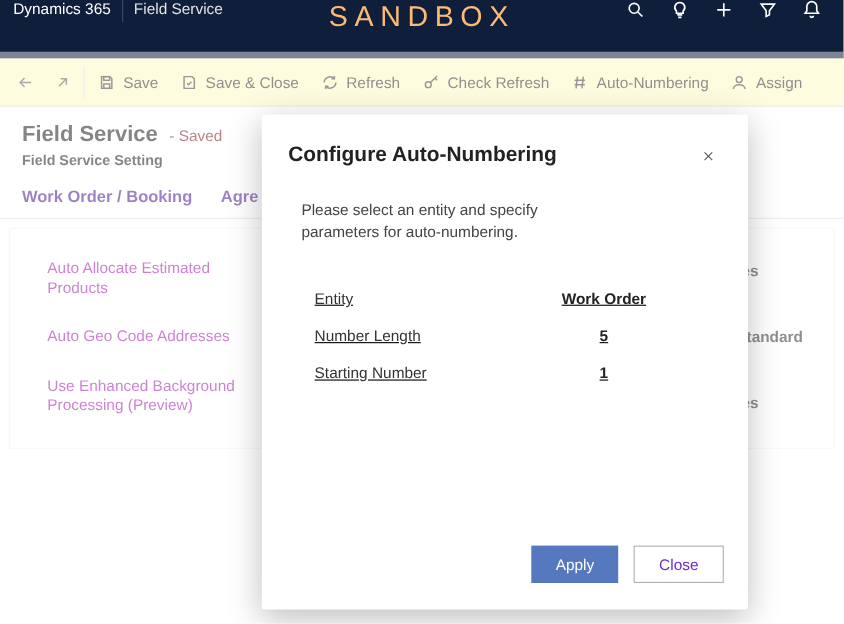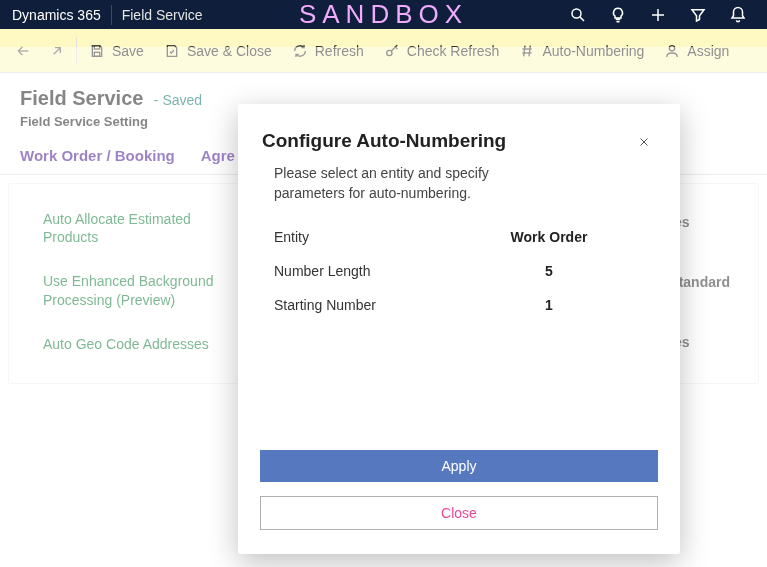--- a/index.html
+++ b/index.html
@@ -8,38 +8,37 @@
     font-family: "Segoe UI", Arial, sans-serif;
     background: #fff;
     width: 767px;
     height: 567px;
     overflow: hidden;
     position: relative;
   }
   
   .topbar {
     background: #0f1f3b;
-    height: 29px;
+    height: 53px;
     display: flex;
-    align-items: center;
     padding: 0 8px;
     color: #fff;
     position: relative;
   }
   .app-title { font-size: 14px; font-weight: 500; padding-left: 4px; }
   .divider-v { width:1px; height:20px; background:#3a4b68; margin:0 10px; }
   .module-name { font-size: 14px; color: #e3e3e3; }
   .env-badge {
     position:absolute;
     left:0; right:0;
     text-align:center;
     font-size:26px;
     letter-spacing:6px;
     font-weight:300;
-    color:#f0abfc;
+    color:#fdba74;
     pointer-events:none;
   }
   .topbar-icons { margin-left:auto; display:flex; gap:22px; padding-right:12px; }
   .topbar-icons .ticon { width:18px; height:18px; color:#fff; cursor:pointer; }
 
   
   .cmdbar {
     height: 44px;
     border-bottom: 1px solid #ddd;
     display:flex;
@@ -57,69 +56,70 @@
     display:flex; align-items:center; gap:7px;
     padding: 0 10px; height:38px;
     border:none; background:none; cursor:pointer;
     font-size:14px; color:#333;
   }
   .cmd-btn svg { width:16px; height:16px; color:#444; }
 
   
   .page-head { padding: 14px 20px 8px; }
   .page-title { font-size:20px; font-weight:600; color:#222; }
-  .page-status { font-size:14px; color:#0f766e; font-weight:400; margin-left:6px;text-align:center; }
+  .page-status { font-size:14px; color:#7f1d1d; font-weight:400; margin-left:6px;text-align:center; }
   .page-subtitle { font-size:13px; font-weight:600; color:#222; margin-top:4px; }
 
   
   .tabs { display:flex; gap:26px; padding: 10px 20px 0; border-bottom:1px solid #ddd; }
   .tab { font-size:15px; font-weight:600; color:#4c1d95; padding-bottom:10px; cursor:pointer; }
 
   
   .card {
     margin: 8px 8px 0 8px;
     border:1px solid #eee;
     border-radius:2px;
     padding: 10px 28px 30px 34px;
     display:flex;
   }
   .col-left { flex:0 0 200px; display:flex; flex-direction:column; gap:26px; padding-top:16px;}
-  .col-left .lbl { font-size:14px; color:#15803d; line-height:1.3; }
+  .col-left .lbl { font-size:14px; color:#a21caf; line-height:1.3; }
   .col-mid { flex:0 0 40px; display:flex; flex-direction:column; gap:34px; padding-top:20px; align-items:center;}
   .radio { width:18px; height:18px; border:2px solid #666; border-radius:50%; display:flex; align-items:center; justify-content:center;}
   .radio::after{content:"";width:8px;height:8px;border-radius:50%;background:#333;}
   .toggle { width:40px; height:18px; border-radius:10px; background:#2b4ea0; position:relative;}
   .col-right { margin-left:auto; display:flex; flex-direction:column; gap:44px; padding-top:20px; font-size:14px; font-weight:600; color:#333;}
 
   
   .scrim {
     position:absolute; inset:47px 0 0 0;
     background: rgba(255,255,255,0.45);
   }
   .dialog {
     position:absolute;
     top:104px; left:238px;
     width: 442px; height: 450px;
     background:#fff;
     box-shadow: 0 8px 30px rgba(0,0,0,0.25);
     border-radius:2px;
     display:flex; flex-direction:column;
     z-index:10;
+    gap:17px;
   }
   .dlg-head { display:flex; align-items:flex-start; padding:26px 24px 8px 24px;}
   .dlg-title { font-size:19px; font-weight:600; color:#222; }
   .dlg-close { margin-left:auto; width:24px; height:24px; cursor:pointer; display:flex; align-items:center; justify-content:center; color:#555; border:none; background:none;}
   .dlg-desc { padding: 2px 36px 18px; font-size:14px; color:#444; line-height:1.4; max-width: 360px;}
-  .dlg-form { padding: 0 16px; }
+  .dlg-form { padding: 0 28px; text-decoration: underline; }
   .dlg-row { display:flex; padding: 8px 0 10px; font-size:14px;}
   .dlg-row .k { flex:0 0 180px; color:#333; padding-left:20px;}
   .dlg-row .v { flex:1; font-weight:600; color:#222;text-align:center;}
-  .dlg-footer { margin-top:auto; display:flex; justify-content:flex-end; gap:14px; padding: 18px 22px 24px; flex-direction: column;}
+  .dlg-footer { margin-top:auto; display:flex; justify-content:flex-end; gap:14px; padding: 18px 22px 24px;}
   .btn-primary { background:#5678be; color:#fff; border:none; padding:8px 22px; font-size:14px; cursor:pointer;}
-  .btn-secondary { background:#fff; color:#ec4899; border:1px solid #b0b0b0; padding:8px 22px; font-size:14px; cursor:pointer;}
+  .btn-secondary { background:#fff; color:#6d28d9; border:1px solid #b0b0b0; padding:8px 22px; font-size:14px; cursor:pointer;}
 </style>
 </head>
 <body>
 
 <div class="topbar">
   <span class="app-title">Dynamics 365</span>
   <span class="divider-v"></span>
   <span class="module-name">Field Service</span>
   <div class="env-badge">SANDBOX</div>
   <div class="topbar-icons">
@@ -213,22 +213,22 @@
 </div>
 
 <div class="tabs">
   <div class="tab">Work Order / Booking</div>
   <div class="tab">Agre</div>
 </div>
 
 <div class="card">
   <div class="col-left">
     <div class="lbl">Auto Allocate Estimated Products</div>
+    <div class="lbl">Auto Geo Code Addresses</div>
     <div class="lbl">Use Enhanced Background Processing (Preview)</div>
-    <div class="lbl">Auto Geo Code Addresses</div>
   </div>
   <div class="col-mid">
     <div class="radio"></div>
     <div class="toggle"></div>
     <div class="toggle"></div>
   </div>
   <div class="col-right">
     <div>Yes</div>
     <div>/Standard</div>
     <div>Yes</div>

